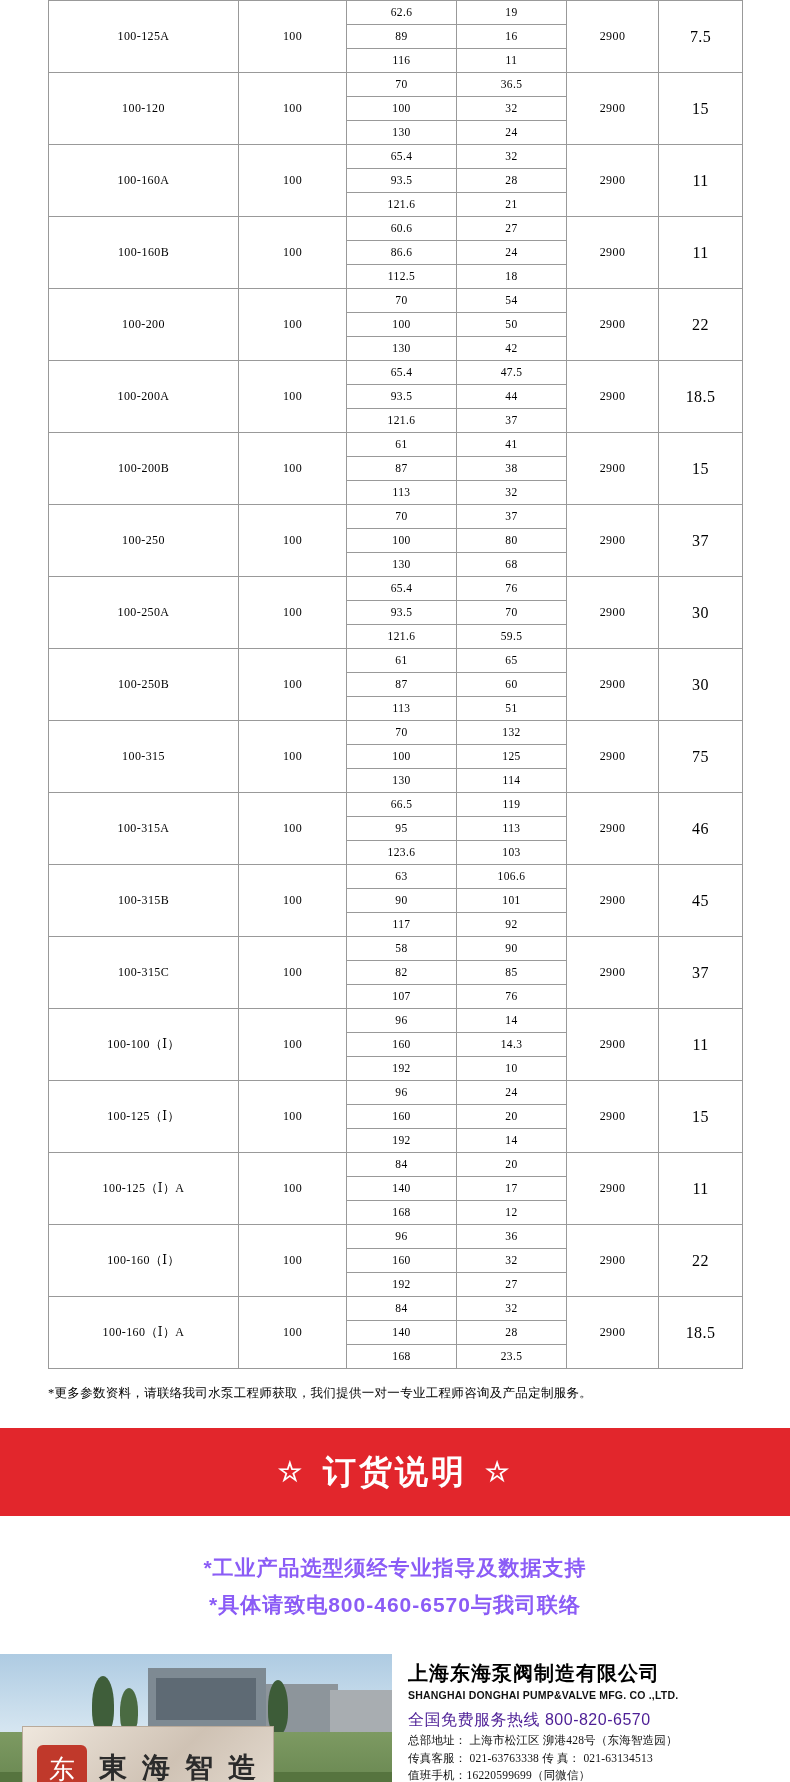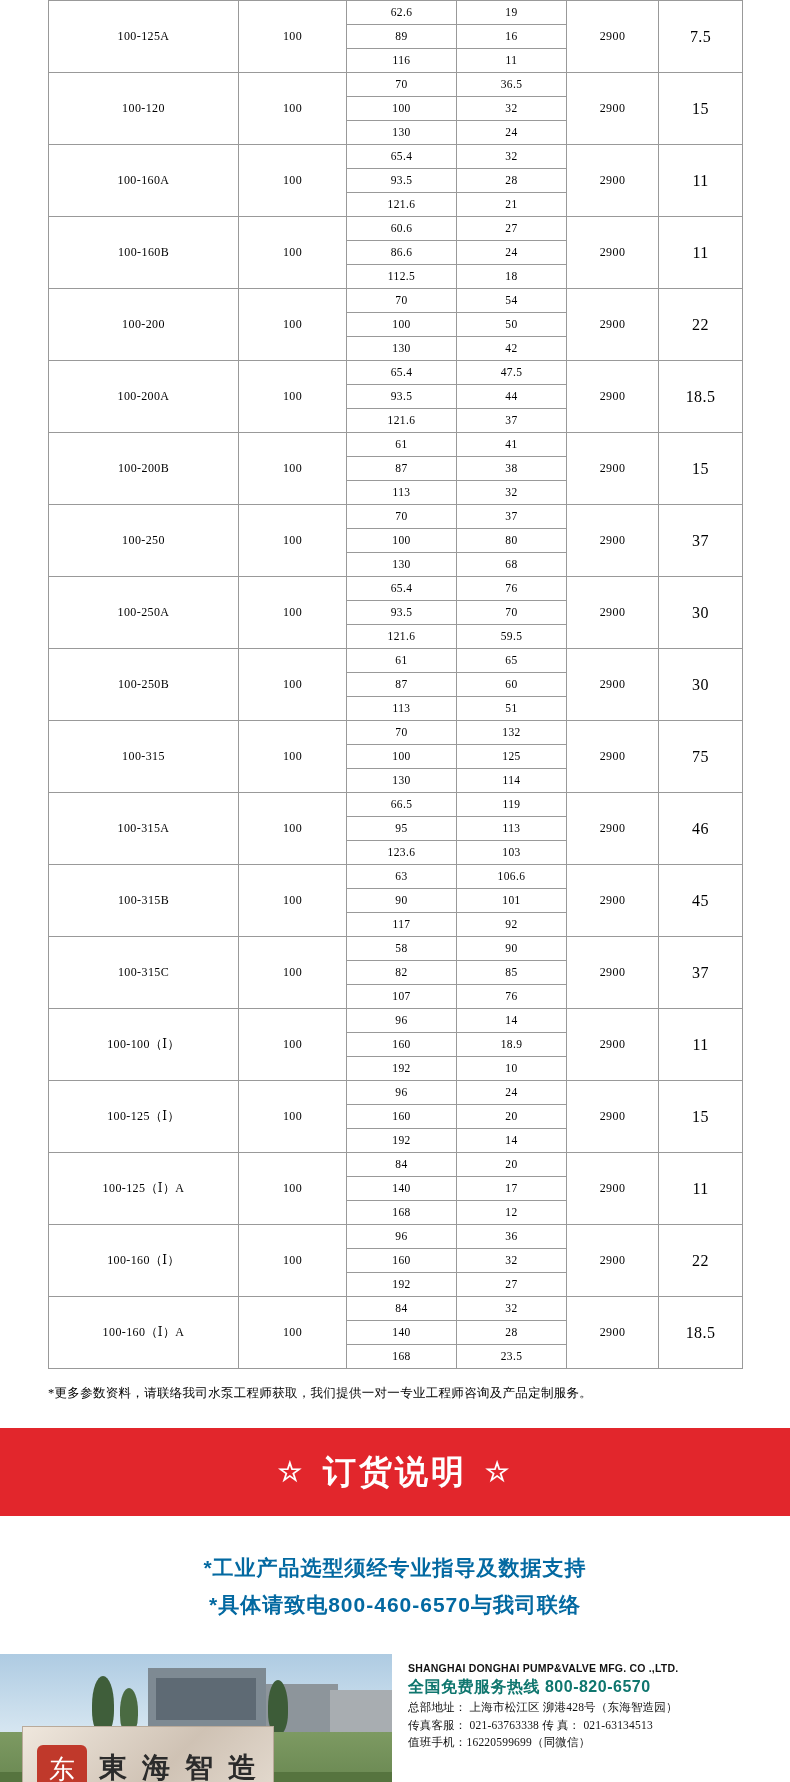--- a/index.html
+++ b/index.html
@@ -68,21 +68,21 @@
     letter-spacing: 3px;
   }
   .banner-star { font-size: 27px; }
 
   
   .order-notes {
     padding: 34px 0 30px 0;
     text-align: center;
   }
   .order-notes div {
-    color: #0369a1;
+    color: #8b5cf6;
     font-size: 21px;
     font-weight: bold;
     font-family: "Liberation Sans", sans-serif;
     letter-spacing: 1px;
     line-height: 1.75;
   }
 
   
   .footer {
     display: flex;
@@ -141,21 +141,21 @@
     padding: 6px 0 0 16px;
     font-family: "Liberation Serif", "DejaVu Serif", serif;
     color: #111;
   }
   .fi-cn {
     font-size: 20px; font-weight: bold; color:#000; letter-spacing:1px;
     font-family:"Liberation Sans", sans-serif;
   }
   .fi-en { font-size: 10.5px; font-weight:bold; letter-spacing:0.2px; margin-top:2px;
            font-family:"Liberation Sans", sans-serif; }
-  .fi-hot { font-size: 16px; font-weight:bold; color:#0f766e; margin-top:3px;
+  .fi-hot { font-size: 16px; font-weight:normal; color:#4c1d95; margin-top:9px;
             font-family:"Liberation Sans", sans-serif; letter-spacing:0.5px;}
   .fi-line { font-size: 11.5px; margin-top:2.5px; letter-spacing:0.2px; }
 </style>
 </head>
 <body>
 
 <div class="page">
 
   <div class="table-wrap">
     <table class="spec">
@@ -387,21 +387,21 @@
           <tr>
             <td class="model" rowspan="3">100-100（Ⅰ）</td>
             <td class="dia" rowspan="3">100</td>
             <td class="flow">96</td>
             <td class="head">14</td>
             <td class="speed" rowspan="3">2900</td>
             <td class="power" rowspan="3">11</td>
           </tr>
           <tr>
             <td class="flow">160</td>
-            <td class="head">18.9</td>
+            <td class="head">14.3</td>
           </tr>
           <tr>
             <td class="flow">192</td>
             <td class="head">10</td>
           </tr>
           <tr>
             <td class="model" rowspan="3">100-125（Ⅰ）</td>
             <td class="dia" rowspan="3">100</td>
             <td class="flow">96</td>
             <td class="head">24</td>
@@ -497,20 +497,21 @@
       <div class="ph-ground"></div>
       <div class="ph-hedge"></div>
 
       <div class="ph-stone">
         <div class="ph-logo">东</div>
         <div class="ph-text">東 海 智 造 园</div>
       </div>
     </div>
 
     <div class="footer-info">
+      <div class="fi-cn">上海东海泵阀制造有限公司</div>
       <div class="fi-en">SHANGHAI DONGHAI PUMP&amp;VALVE MFG. CO .,LTD.</div>
       <div class="fi-hot">全国免费服务热线  800-820-6570</div>
       <div id="footer-lines">
           <div class="fi-line">总部地址： 上海市松江区  泖港428号（东海智造园）</div>
           <div class="fi-line">传真客服： 021-63763338   传      真： 021-63134513</div>
           <div class="fi-line">值班手机：16220599699（同微信）</div>
         </div>
     </div>
   </div>
 

